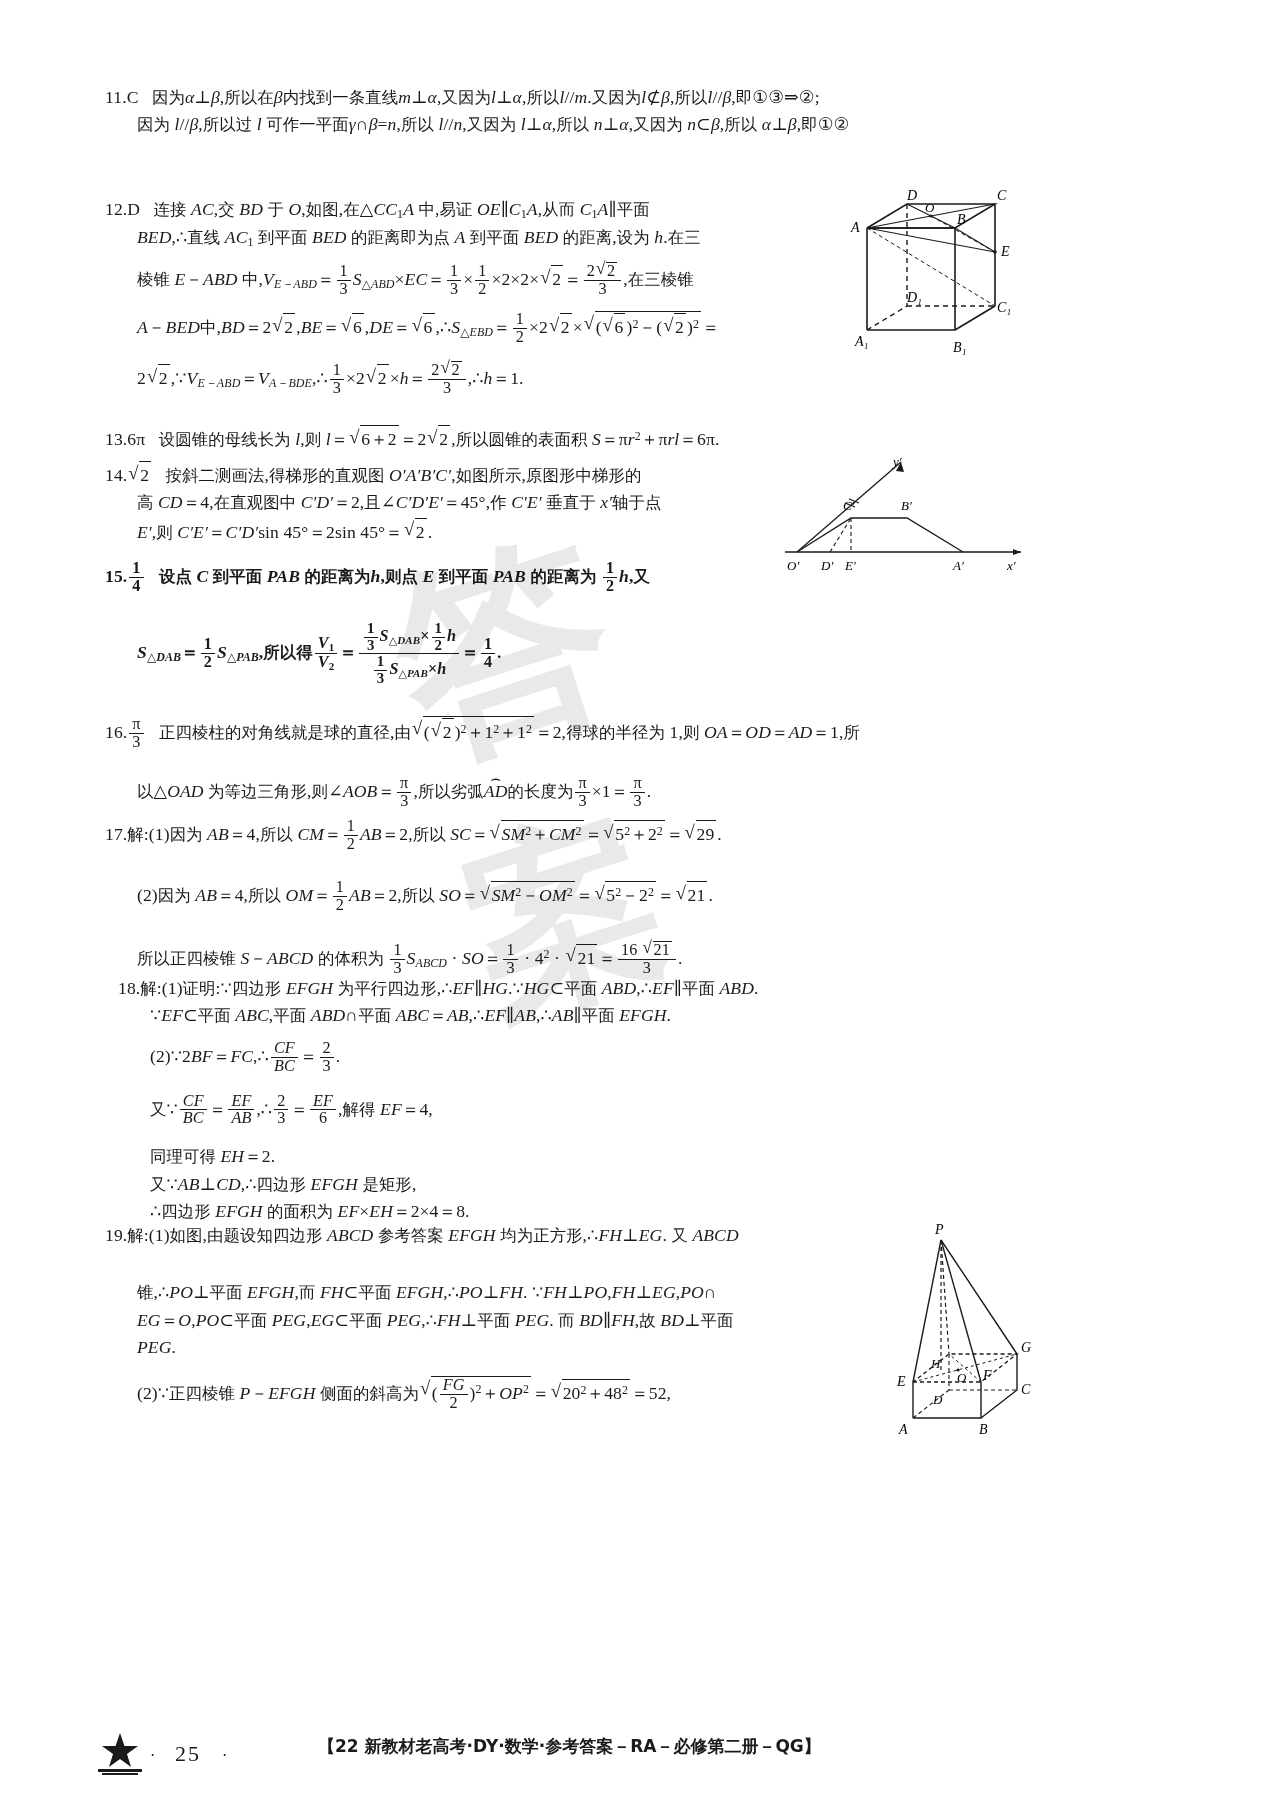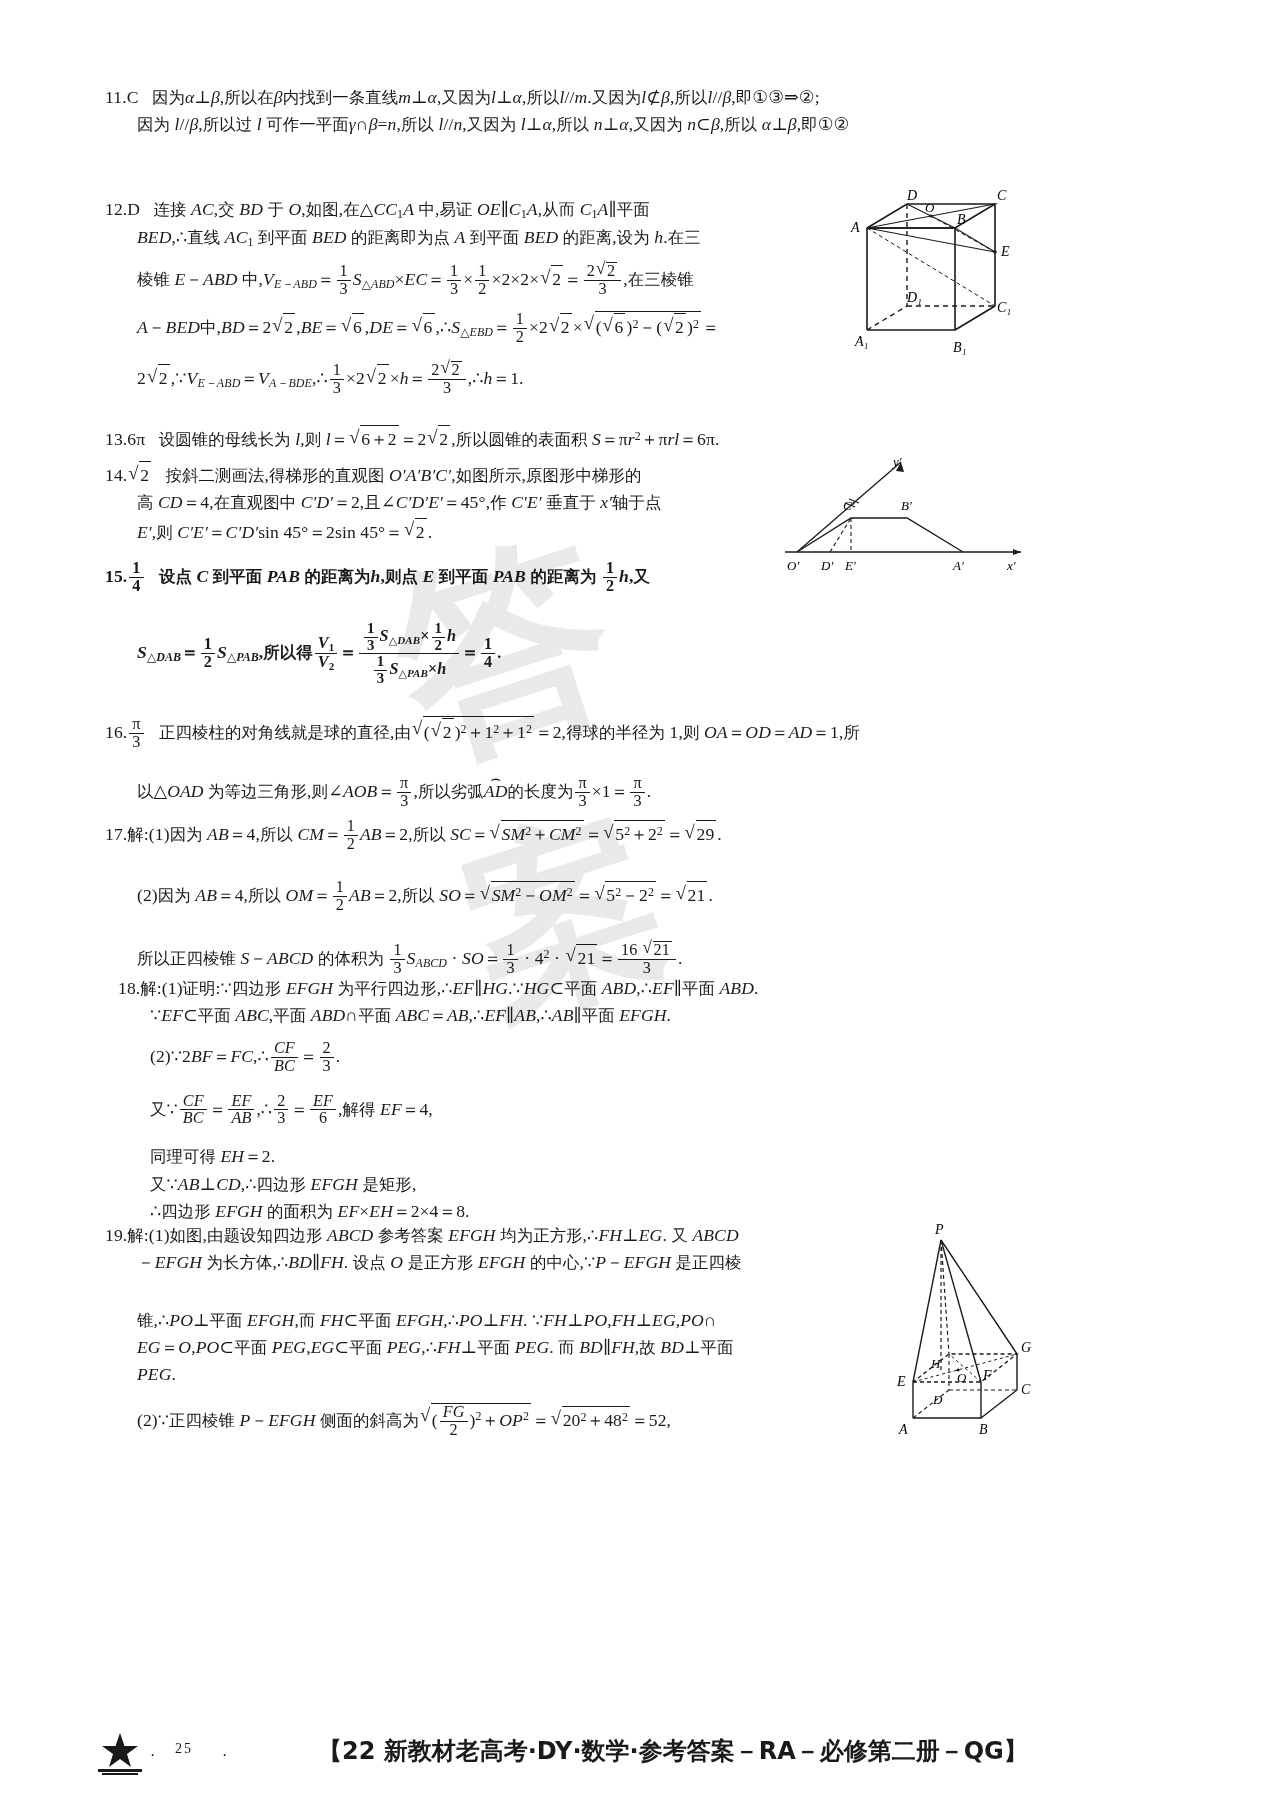--- a/index.html
+++ b/index.html
@@ -49,25 +49,25 @@
   
   .arc{display:inline-block;position:relative;}
   .arc:before{
     content:"\2322";position:absolute;left:50%;transform:translateX(-50%);
     top:-0.72em;font-size:0.95em;
   }
 
   
   .footer{position:absolute;left:0;right:0;bottom:20px;height:60px;}
   .fnum{
-    position:absolute;left:150px;top:20px;font-size:14px;letter-spacing:2px;
+    position:absolute;left:150px;top:20px;font-size:22px;letter-spacing:2px;
   }
   .fdot{position:absolute;left:150px;top:26px;}
   .ftitle{
-    position:absolute;left:318px;top:14px;font-size:24px;font-weight:bold;
+    position:absolute;left:318px;top:14px;font-size:17px;font-weight:bold;
     font-family:"DejaVu Sans","Liberation Sans",sans-serif;letter-spacing:0px;
     white-space:nowrap;
   }
   .logo{position:absolute;left:96px;top:8px;width:48px;height:48px;}
 
   svg{display:block;overflow:visible;}
   text{font-family:"Liberation Serif",serif;font-style:italic;}
 </style>
 </head>
 <body>
@@ -250,23 +250,20 @@
       </div>
       <div class="line" style="padding-left:32px;">
         ∴<span class="cn">四边形</span> <i class="v">EFGH</i> <span class="cn">的面积为</span> <i class="v">EF</i>×<i class="v">EH</i>＝2×4＝8.
       </div>
     </div>
 
     <div class="blk" style="left:105px;top:1222px;">
       <div class="line">
         <span class="num">19.</span><span class="cn">解</span>:(1)<span class="cn">如图</span>,<span class="cn">由题设知四边形</span> <i class="v">ABCD</i> <span class="cn">参考答案</span> <i class="v">EFGH</i> <span class="cn">均为正方形</span>,∴<i class="v">FH</i>⊥<i class="v">EG</i>. <span class="cn">又</span> <i class="v">ABCD</i>
       </div>
-      <div class="line" style="padding-left:32px;">
-        －<i class="v">EFGH</i> <span class="cn">为长方体</span>,∴<i class="v">BD</i>∥<i class="v">FH</i>. <span class="cn">设点</span> <i class="v">O</i> <span class="cn">是正方形</span> <i class="v">EFGH</i> <span class="cn">的中心</span>,∵<i class="v">P</i>－<i class="v">EFGH</i> <span class="cn">是正四棱</span>
-      </div>
       <div class="line" style="padding-left:32px;margin-top:30px;">
         <span class="cn">锥</span>,∴<i class="v">PO</i>⊥<span class="cn">平面</span> <i class="v">EFGH</i>,<span class="cn">而</span> <i class="v">FH</i>⊂<span class="cn">平面</span> <i class="v">EFGH</i>,∴<i class="v">PO</i>⊥<i class="v">FH</i>. ∵<i class="v">FH</i>⊥<i class="v">PO</i>,<i class="v">FH</i>⊥<i class="v">EG</i>,<i class="v">PO</i>∩
       </div>
       <div class="line" style="padding-left:32px;">
         <i class="v">EG</i>＝<i class="v">O</i>,<i class="v">PO</i>⊂<span class="cn">平面</span> <i class="v">PEG</i>,<i class="v">EG</i>⊂<span class="cn">平面</span> <i class="v">PEG</i>,∴<i class="v">FH</i>⊥<span class="cn">平面</span> <i class="v">PEG</i>. <span class="cn">而</span> <i class="v">BD</i>∥<i class="v">FH</i>,<span class="cn">故</span> <i class="v">BD</i>⊥<span class="cn">平面</span>
       </div>
       <div class="line" style="padding-left:32px;">
         <i class="v">PEG</i>.
       </div>
       <div class="line" style="padding-left:32px;padding-top:14px;">

